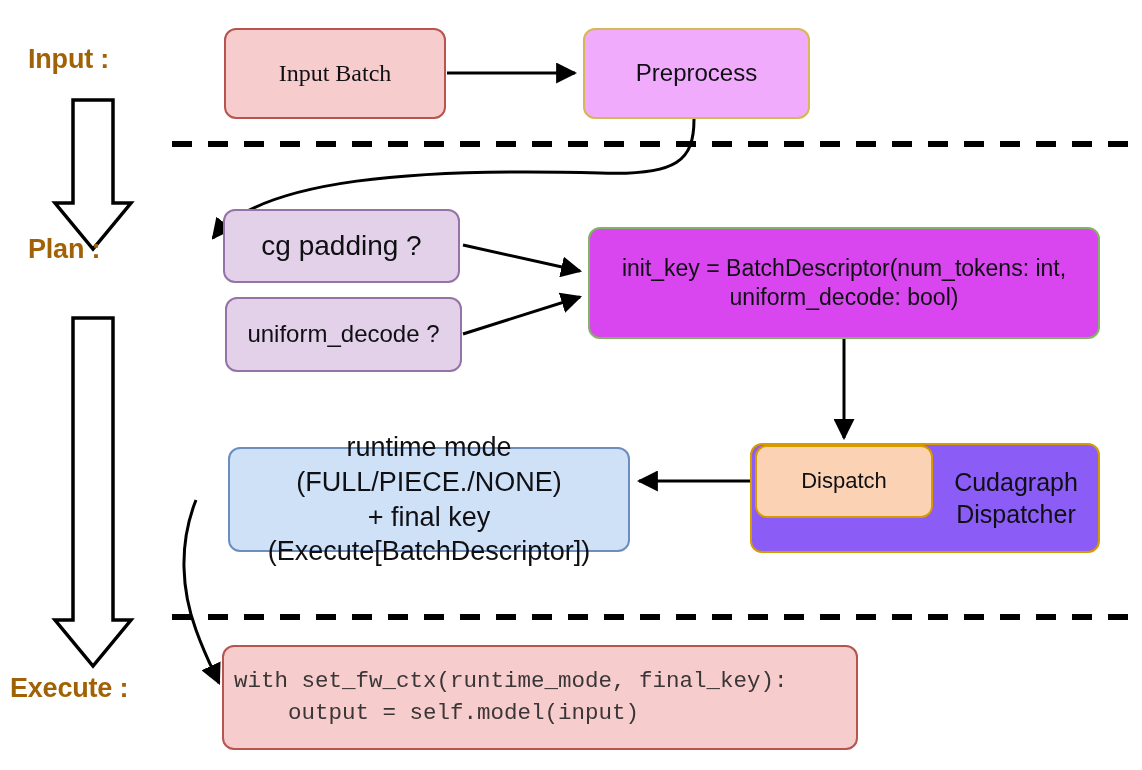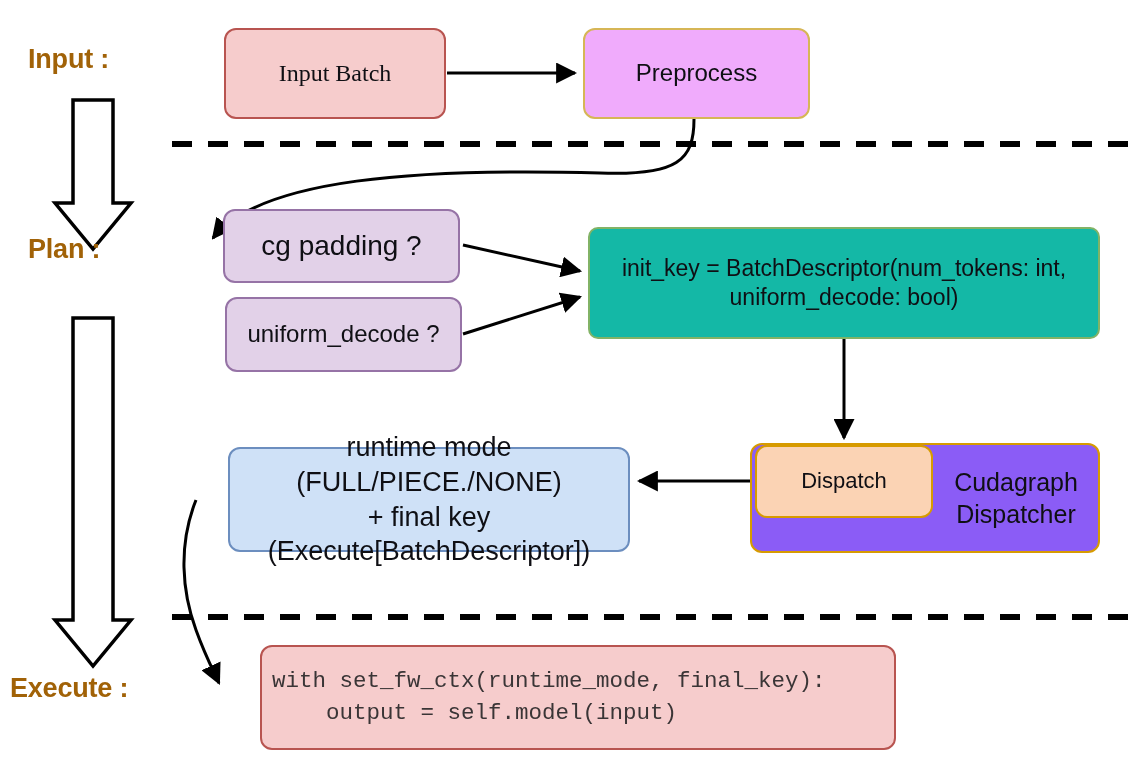--- a/index.html
+++ b/index.html
@@ -54,23 +54,22 @@
   }
   .node-yellow {
     background: #f0abfc;
     border-color: #d6b656;
   }
   .node-purple {
     background: #e2d1e8;
     border-color: #9673a6;
   }
   .node-green {
-    background: #14b8a6;
+    background: #d946ef;
     border-color: #82b366;
-    border-radius: 10px;
   }
   .node-blue {
     background: #cfe1f7;
     border-color: #6c8ebf;
   }
   .node-orange-outer {
     background: #8b5cf6;
     border-color: #d79b00;
   }
   .node-orange-inner {
@@ -80,21 +79,20 @@
   .code-node {
     font-family: "Liberation Mono", monospace;
     font-size: 22.5px;
     letter-spacing: 0px;
     white-space: pre;
     text-align: left;
     justify-content: flex-start;
     line-height: 1.42;
     color: #3a3536;
     padding-left: 10px;
-    margin-left: 38px;
   }
 </style>
 </head>
 <body>
 
 <div id="canvas">
 
   <svg class="svg-layer" viewBox="0 0 1142 770" width="1142" height="770">
     <defs>
       <marker id="ah" viewBox="0 0 10 10" refX="9" refY="5" markerWidth="7" markerHeight="7" orient="auto-start-reverse">

